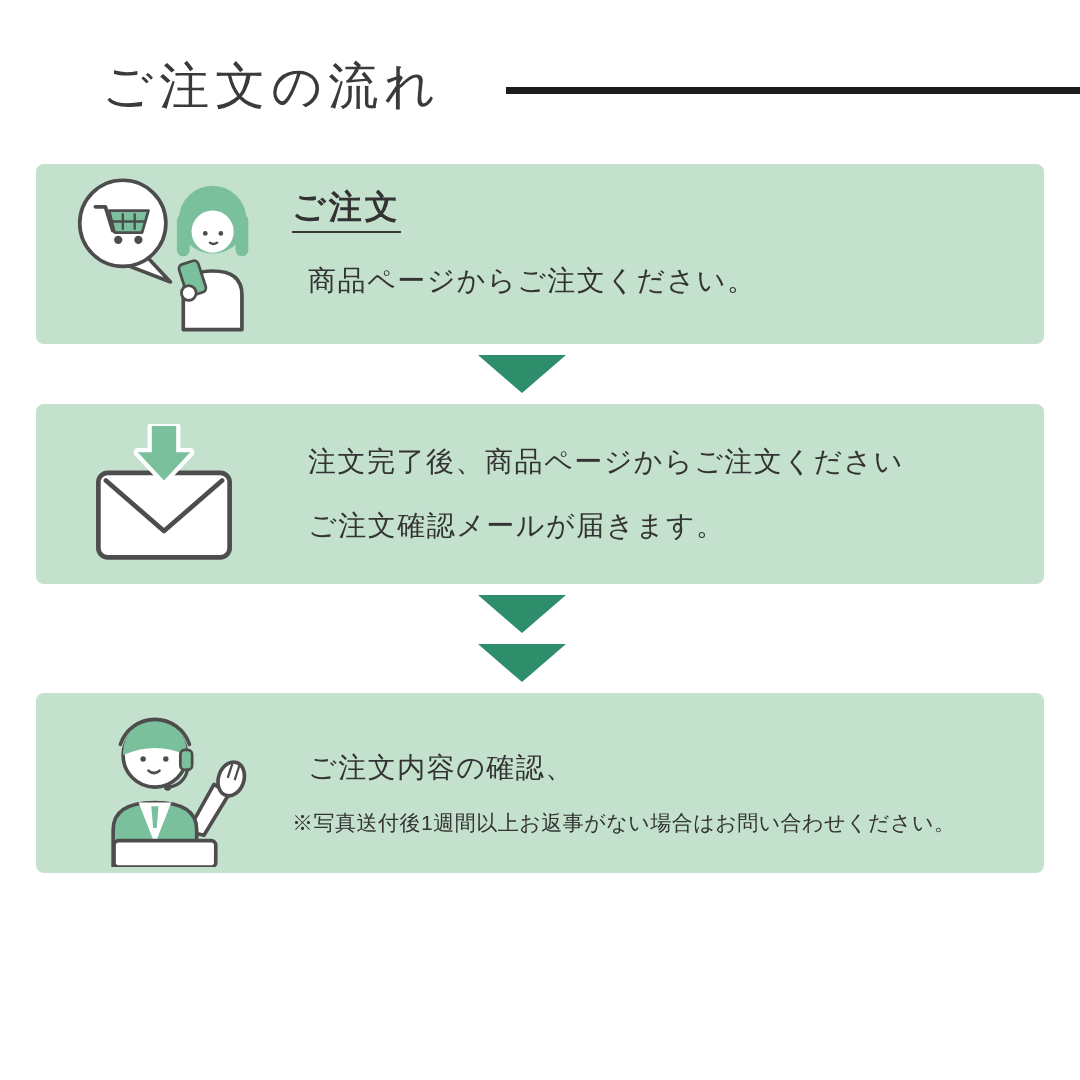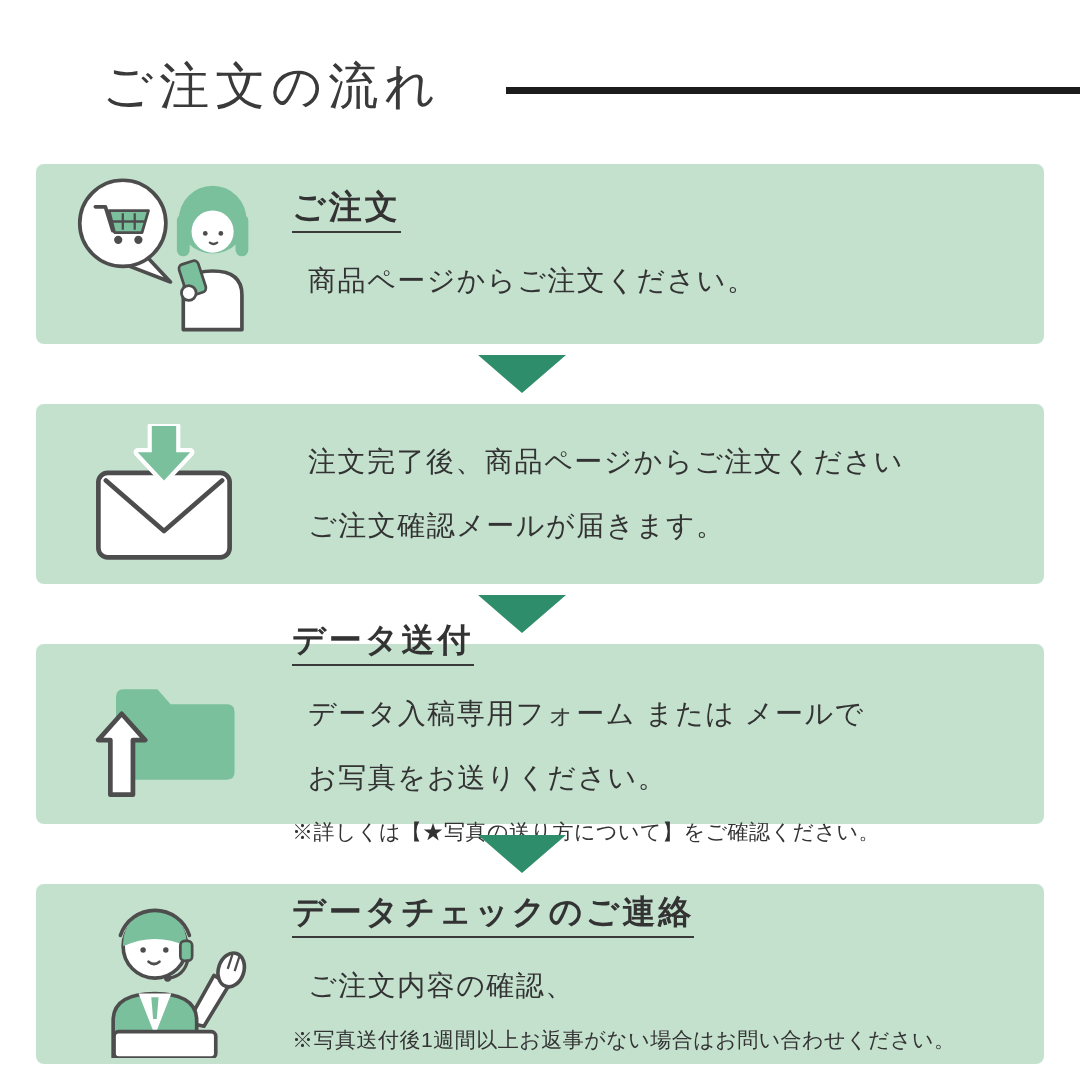--- a/index.html
+++ b/index.html
@@ -89,34 +89,20 @@
       </svg>
     </div>
     <div class="txt">
       <p class="step-line">注文完了後、商品ページからご注文ください</p>
       <p class="step-line">ご注文確認メールが届きます。</p>
     </div>
   </section>
 
   <div class="down-arrow"></div>
 
-  <section class="step">
-    <div class="illus">
-      <svg viewBox="0 0 170 155" width="160" height="146">
-        <path d="M42,30 H78 L92,46 H152 Q160,46 160,54 V118 Q160,126 152,126 H42 Q34,126 34,118 V38 Q34,30 42,30 Z" fill="var(--accent)"></path>
-        <polygon points="40,56 65,84 52,84 52,142 28,142 28,84 15,84" fill="#fff" stroke="var(--ink)" stroke-width="5" stroke-linejoin="round"></polygon>
-      </svg>
-    </div>
-    <div class="txt">
-      <div class="heading-row"><h2 class="step-heading">データ送付</h2></div>
-      <p class="step-line">データ入稿専用フォーム または メールで</p>
-      <p class="step-line">お写真をお送りください。</p>
-      <p class="step-note">※詳しくは【★写真の送り方について】をご確認ください。</p>
-    </div>
-  </section>
 
   <div class="down-arrow"></div>
 
   <section class="step">
     <div class="illus">
       <svg viewBox="0 0 220 185" width="200" height="168">
         <polygon points="136,146 154,150 182,104 165,94" fill="#fff" stroke="var(--ink)" stroke-width="4" stroke-linejoin="round"></polygon>
         <g transform="rotate(18 184 88)">
           <ellipse cx="184" cy="88" rx="14" ry="19" fill="#fff" stroke="var(--ink)" stroke-width="4"></ellipse>
           <line x1="180" y1="71" x2="180" y2="88" stroke="var(--ink)" stroke-width="2.5"></line>
@@ -131,19 +117,18 @@
         <circle cx="87" cy="66" r="3" fill="var(--ink)"></circle>
         <circle cx="112" cy="66" r="3" fill="var(--ink)"></circle>
         <path d="M93,79 q6,5 12,0" fill="none" stroke="var(--ink)" stroke-width="3" stroke-linecap="round"></path>
         <path d="M54,184 v-40 q0,-30 46,-30 q46,0 46,30 v40 Z" fill="var(--accent)" stroke="var(--ink)" stroke-width="4" stroke-linejoin="round"></path>
         <polygon points="82,114 118,114 100,160" fill="#fff"></polygon>
         <polygon points="96,118 104,118 102,142 98,142" fill="var(--accent)"></polygon>
         <rect x="55" y="156" width="112" height="29" rx="5" fill="#fff" stroke="var(--ink)" stroke-width="4"></rect>
       </svg>
     </div>
     <div class="txt">
-      <div class="heading-row"><h2 class="step-heading">データチェックのご連絡</h2></div>
       <p class="step-line">ご注文内容の確認、</p>
       <p class="step-note">※写真送付後1週間以上お返事がない場合はお問い合わせください。</p>
     </div>
   </section>
 
 </div>
 
 </body></html>

